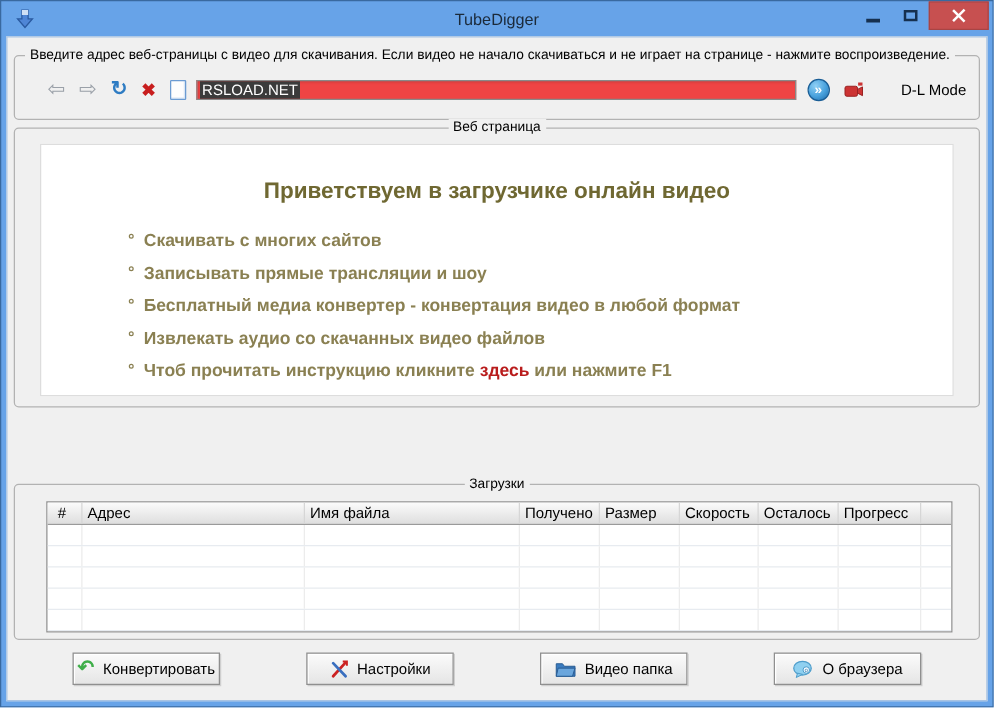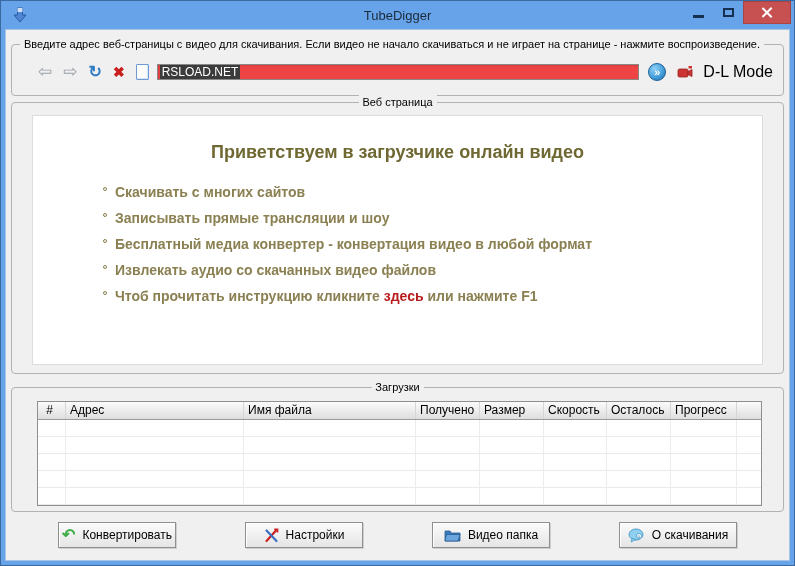--- a/index.html
+++ b/index.html
@@ -66,24 +66,24 @@
   .url-selection { background:#3b3b3b; color:#fff; font-size:12px; padding:1px 2px; white-space:nowrap; }
   .go-btn {
     flex:none; width:18px; height:18px; border-radius:50%;
     background: radial-gradient(circle at 35% 30%, #8fd0f5 0%, #47a0dc 55%, #1f6aa8 100%);
     color:#fff; font-size:11px; font-weight:bold;
     display:flex; align-items:center; justify-content:center; margin-right:11px;
     border:1px solid #1a5e96;
   }
   .dl-mode { display:flex; align-items:center; cursor:default; }
   .dl-mode svg { margin-right:9px; }
-  .dl-mode-label { font-size:16px; color:#000; }
-
-  
-  .group-webpage { top:72px; left:5px; right:5px; height:272px; }
+  .dl-mode-label { font-size:12px; color:#000;margin-left:20px; }
+
+  
+  .group-webpage { top:72px; left:5px; right:5px; height:224px; }
   .webpage {
     position:absolute; left:20px; right:20px; top:12px; bottom:8px;
     background:#ffffff; border:1px solid #dddddd; overflow:hidden;
   }
   .wp-heading {
     margin-top:26px; text-align:center;
     font-size:18px; font-weight:bold; color:#6f6832;
   }
   .wp-list { margin:20px 0 0 70px; }
   .bullet { display:flex; align-items:flex-start; margin-bottom:8px; }
@@ -309,18 +309,18 @@
         </svg>
         <span>Видео папка</span>
       </div>
       <div class="footer-btn">
         <svg width="17" height="15" viewBox="0 0 17 15">
           <ellipse cx="8" cy="6.5" rx="7" ry="5.5" fill="#8fd0f0" stroke="#4e9dcb" stroke-width="1"></ellipse>
           <path d="M4 10.5 L3 14 L8 11.5 Z" fill="#8fd0f0" stroke="#4e9dcb" stroke-width="0.8"></path>
           <circle cx="11" cy="8" r="2.6" fill="#eef8ff" stroke="#4e9dcb" stroke-width="0.8"></circle>
           <text x="11" y="9.6" font-size="4.5" text-anchor="middle" fill="#3a7aa8" font-family="DejaVu Sans">o</text>
         </svg>
-        <span>О скачивания</span>
+        <span>О браузера</span>
       </div>
     </div>
 
   </div>
 </div>
 
 </body></html>

